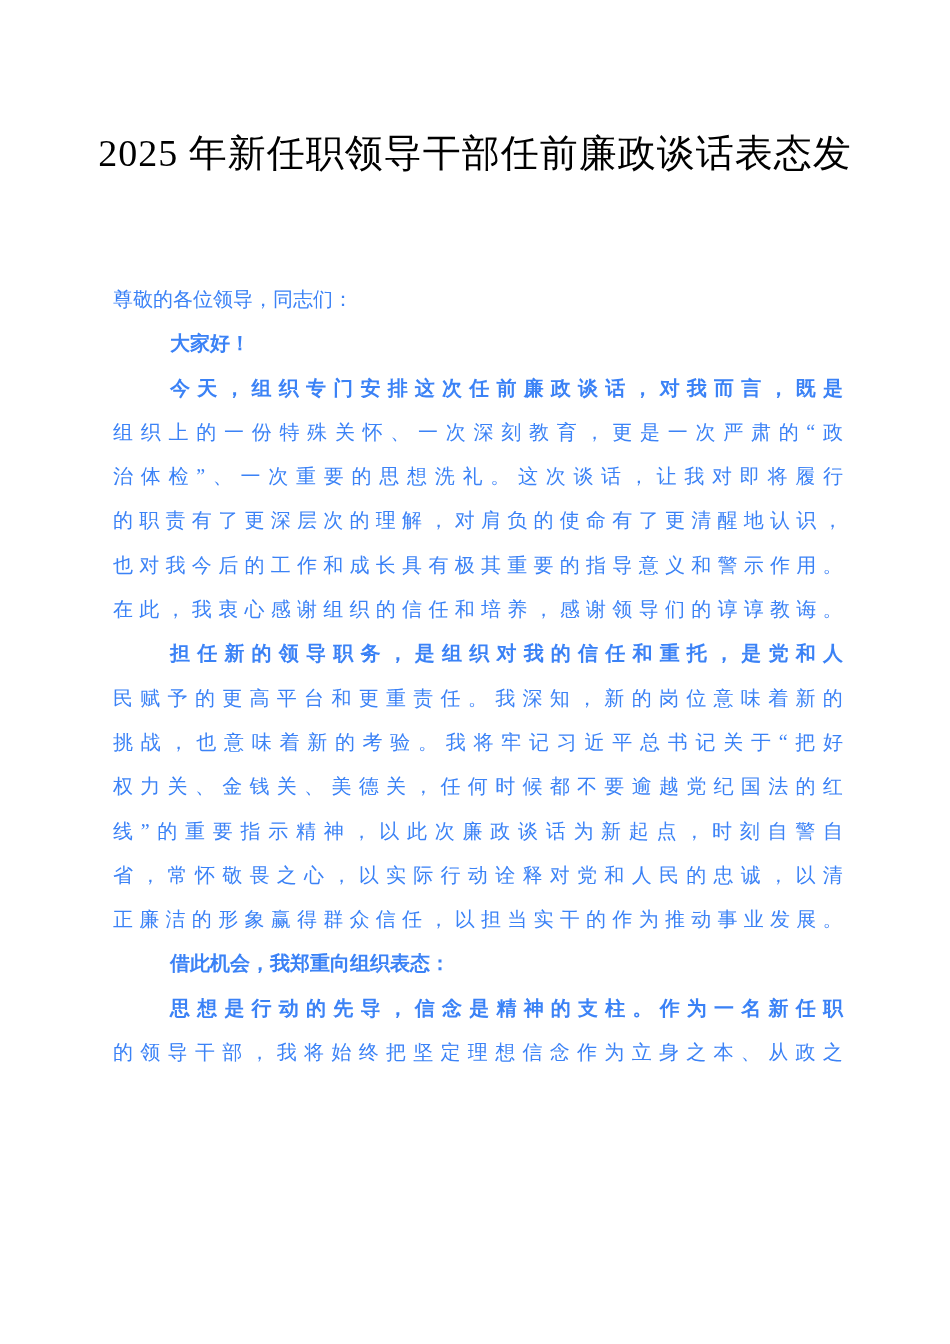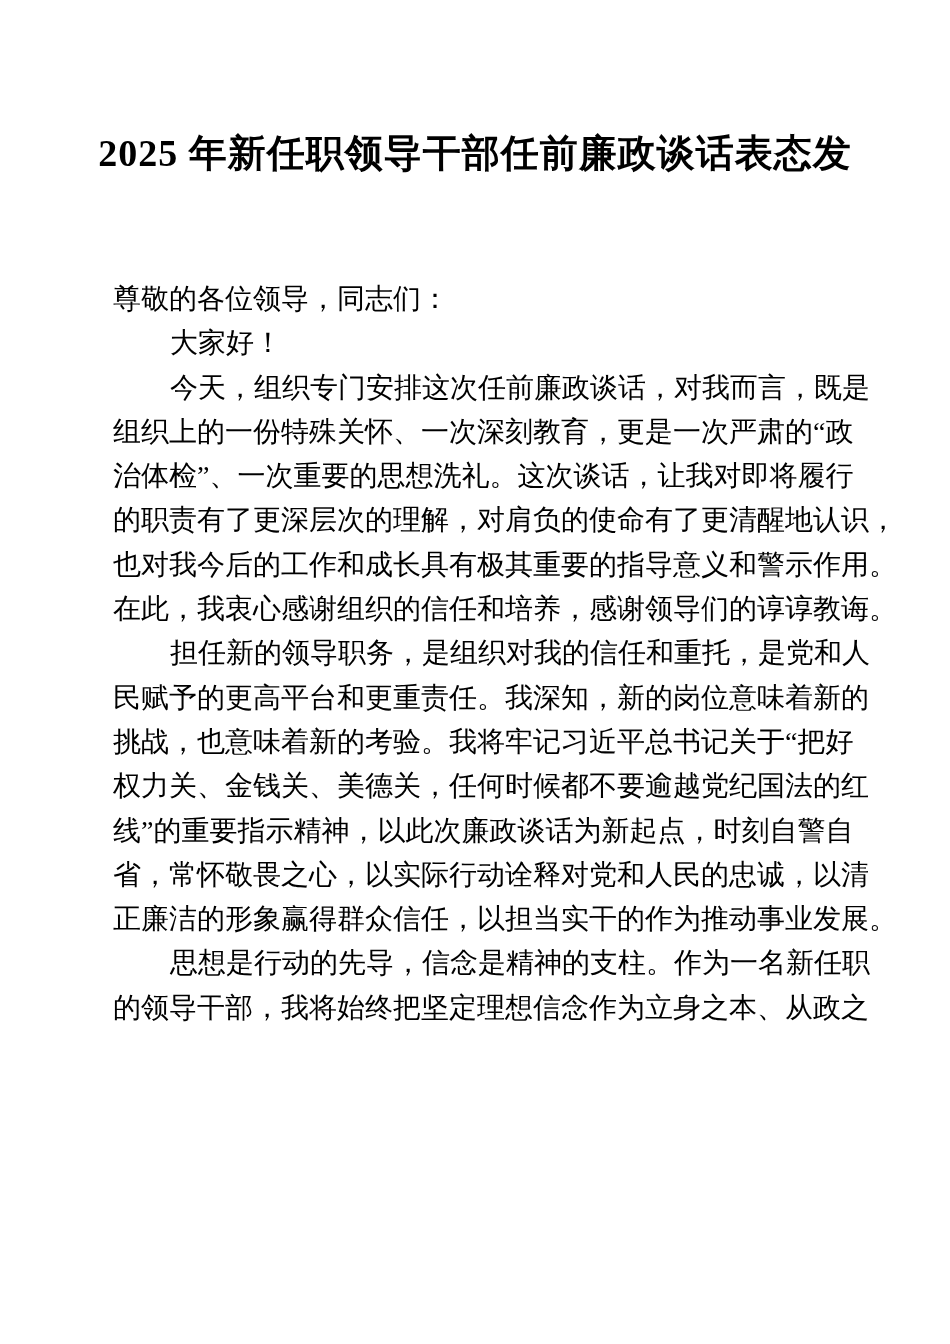--- a/index.html
+++ b/index.html
@@ -16,42 +16,43 @@
     overflow: hidden;
     font-family: "Liberation Serif", serif;
   }
   .doc-title {
     position: absolute;
     top: 130px;
     left: 0;
     right: 0;
     text-align: center;
     font-family: "Liberation Serif", serif;
-    font-weight: bold;
+    font-weight: normal;
     font-size: 38px;
     line-height: 47px;
     letter-spacing: 1px;
     color: #000000;
   }
   .doc-body {
     position: absolute;
     top: 277px;
     left: 113px;
     width: 730px;
-    font-size: 28px;
-    color: #000000;
+    font-size: 20px;
+    color: #3b82f6;
   }
   .line {
     height: 44.3px;
     line-height: 44.3px;
     white-space: nowrap;
     font-family: "Liberation Serif", serif;
   }
   .line.indent {
     padding-left: 57px;
+    font-weight: bold;
   }
   .line.full {
     display: flex;
     justify-content: space-between;
     white-space: normal;
   }
   .line.full span {
     display: inline-block;
   }
   .line.heading {
@@ -439,20 +440,21 @@
         <span>作</span>
         <span>为</span>
         <span>推</span>
         <span>动</span>
         <span>事</span>
         <span>业</span>
         <span>发</span>
         <span>展</span>
         <span>。</span>
       </div>
+      <div class="line indent">借此机会，我郑重向组织表态：</div>
       <div class="line indent full">
         <span>思</span>
         <span>想</span>
         <span>是</span>
         <span>行</span>
         <span>动</span>
         <span>的</span>
         <span>先</span>
         <span>导</span>
         <span>，</span>

